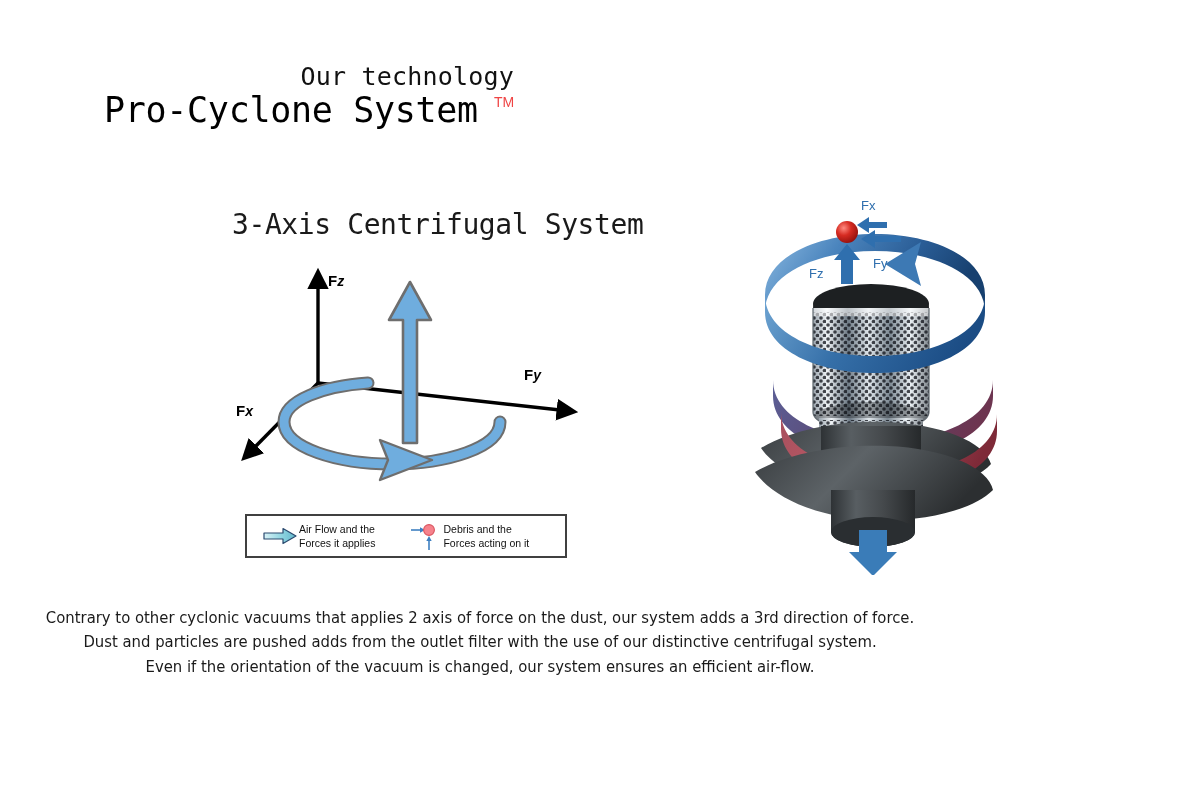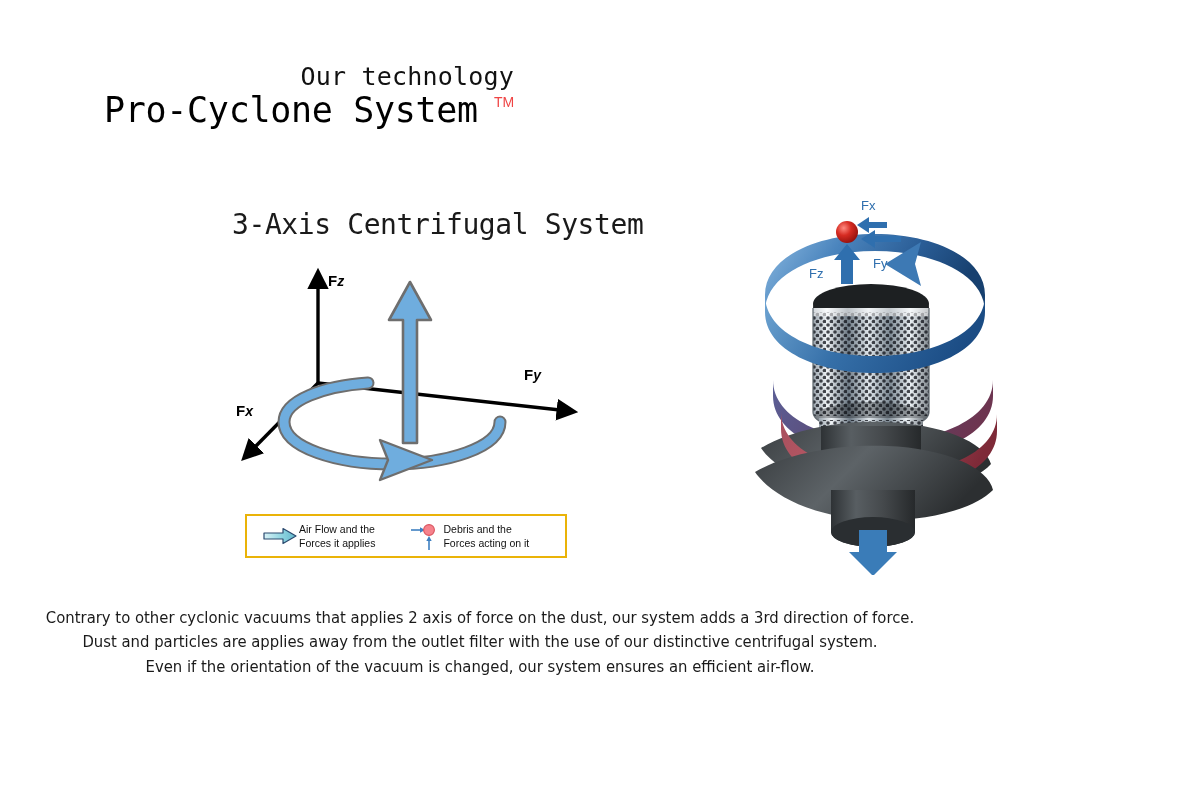--- a/index.html
+++ b/index.html
@@ -87,21 +87,21 @@
     font-size: 14px;
   }
 
   
   #legend {
     position: absolute;
     left: 245px;
     top: 514px;
     width: 322px;
     height: 44px;
-    border: 2px solid #eab308;
+    border: 2px solid #404040;
     background: #ffffff;
     box-sizing: border-box;
     display: flex;
     align-items: flex-end;
   }
   .legend-entry {
     display: flex;
     align-items: center;
     height: 100%;
   }
@@ -432,15 +432,15 @@
     </g>
 
     <text class="force-label-3d" x="126" y="20">Fx</text>
     <text class="force-label-3d" x="138" y="78">Fy</text>
     <text class="force-label-3d" x="74" y="88">Fz</text>
   </svg>
 </div>
 
 <div id="caption">
   <span class="cap-line">Contrary to other cyclonic vacuums that applies 2 axis of force on the dust, our system adds a 3rd direction of force.</span>
-  <span class="cap-line">Dust and particles are applies away from the outlet filter with the use of our distinctive centrifugal system.</span>
+  <span class="cap-line">Dust and particles are pushed adds from the outlet filter with the use of our distinctive centrifugal system.</span>
   <span class="cap-line">Even if the orientation of the vacuum is changed, our system ensures an efficient air-flow.</span>
 </div>
 
 </body></html>

